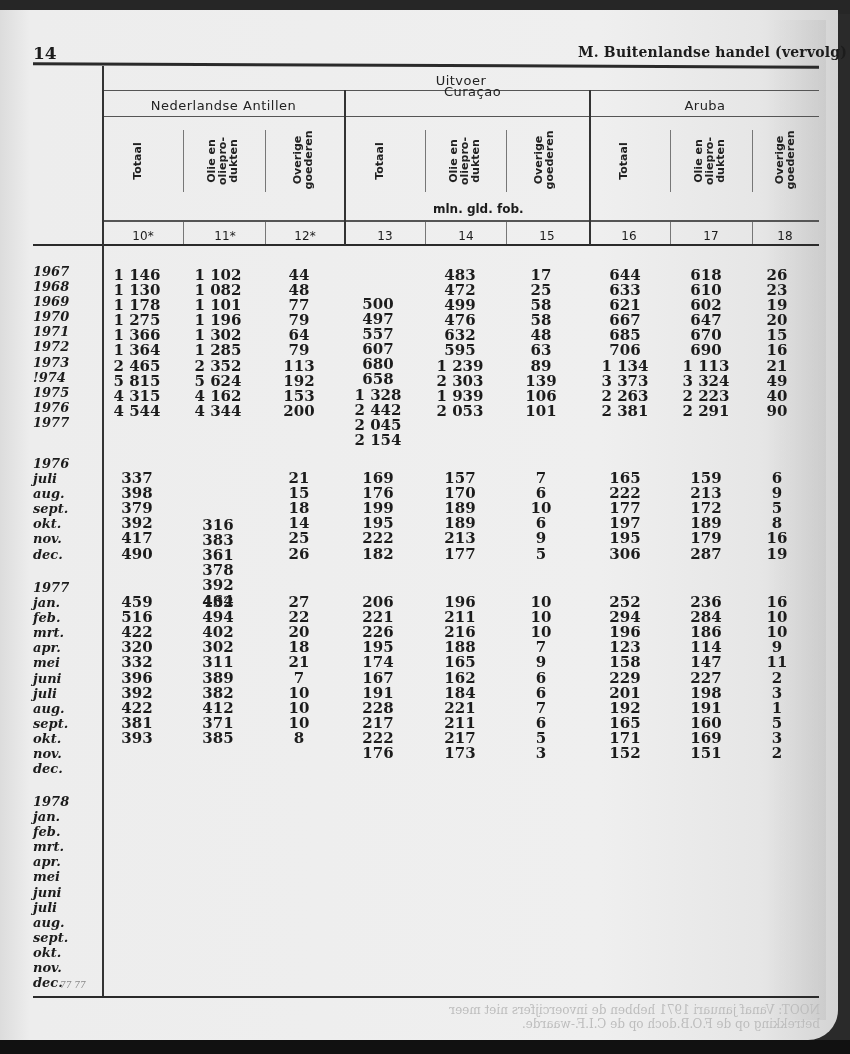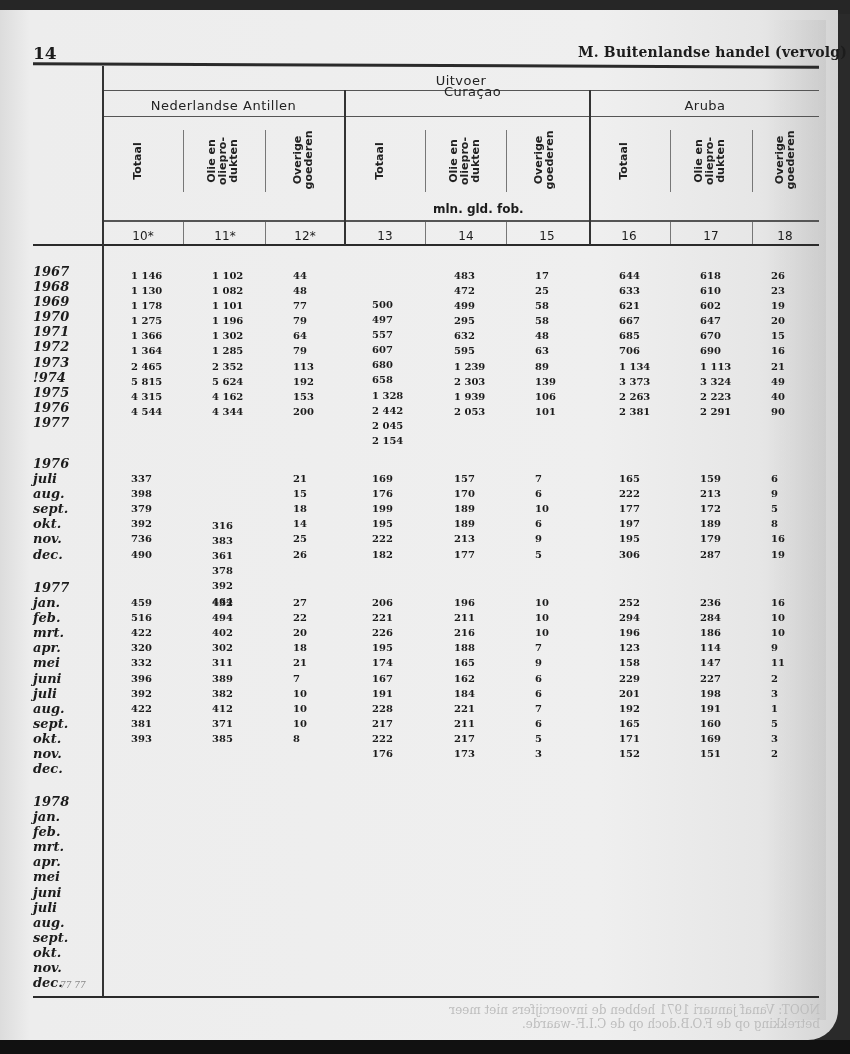--- a/index.html
+++ b/index.html
@@ -32,21 +32,21 @@
   .vert {
     position:absolute; transform:rotate(-90deg); transform-origin:center center;
     font-family:"DejaVu Sans", sans-serif; font-size:11px; line-height:11px; color:#222;
     text-align:center; white-space:pre; font-weight:bold;
   }
   .colnum { position:absolute; top:229px; font-family:"DejaVu Sans", sans-serif; font-size:12px; text-align:center; width:60px; }
   .unit { position:absolute; left:433px; top:202px; font-family:"DejaVu Sans", sans-serif; font-size:12px; font-weight:bold; }
 
   .rowlabels { position:absolute; left:33px; width:60px; font-style:italic; font-weight:bold; font-size:13px; line-height:15px; font-family:"DejaVu Serif", serif; }
   .rowlabels div { height:15.1px; }
-  .col { position:absolute; text-align:left; font-size:10px; line-height:15px; font-family:"DejaVu Serif", serif; font-weight:bold;padding-left:29px; }
+  .col { position:absolute; text-align:center; font-size:15px; line-height:15px; font-family:"DejaVu Serif", serif; font-weight:bold; }
   .col div { height:15.1px; }
 
   .note { position:absolute; left:400px; top:1003px; font-size:12px; color:#bdbdbd; transform:scaleX(-1); font-family:"DejaVu Serif", serif; line-height:14px; }
   .scribble { position:absolute; left:60px; top:980px; font-size:9px; color:#888; font-style:italic; }
 </style>
 </head>
 <body>
 
 <div class="topbar"></div>
 <div class="page">
@@ -179,21 +179,21 @@
       <div>1 328</div>
       <div>2 442</div>
       <div>2 045</div>
       <div>2 154</div>
       <div></div>
     </div>
     <div class="col" style="top: 268px; left: 425px; width: 70px;">
       <div>483</div>
       <div>472</div>
       <div>499</div>
-      <div>295</div>
+      <div>476</div>
       <div>632</div>
       <div>595</div>
       <div>1 239</div>
       <div>2 303</div>
       <div>1 939</div>
       <div>2 053</div>
       <div></div>
     </div>
     <div class="col" style="top: 268px; left: 506px; width: 70px;">
       <div>17</div>
@@ -254,21 +254,21 @@
       <div>sept.</div>
       <div>okt.</div>
       <div>nov.</div>
       <div>dec.</div>
     </div>
     <div class="col" style="top: 471.1px; left: 102px; width: 70px;">
       <div>337</div>
       <div>398</div>
       <div>379</div>
       <div>392</div>
-      <div>736</div>
+      <div>417</div>
       <div>490</div>
     </div>
     <div class="col" style="top: 471.1px; left: 183px; width: 70px; margin-top: 47px;">
       <div>316</div>
       <div>383</div>
       <div>361</div>
       <div>378</div>
       <div>392</div>
       <div>464</div>
     </div>

